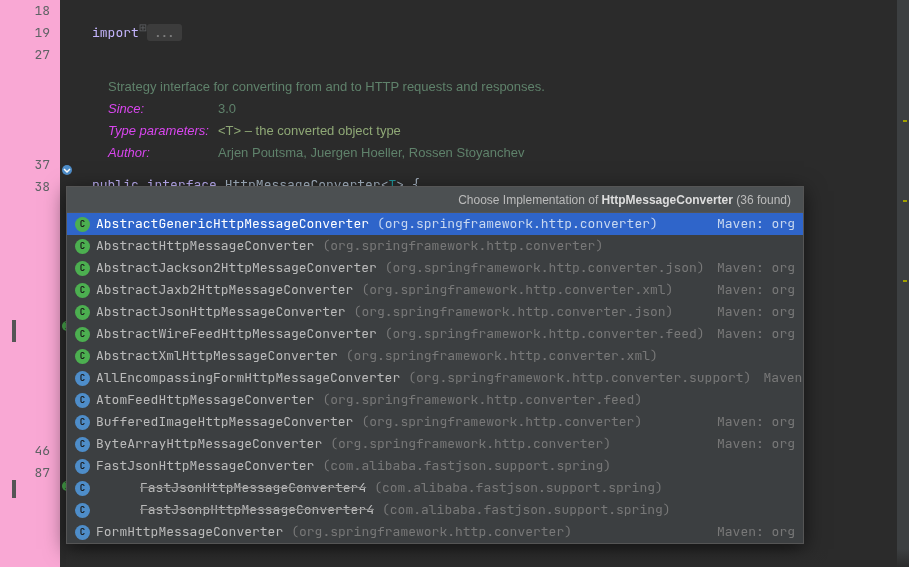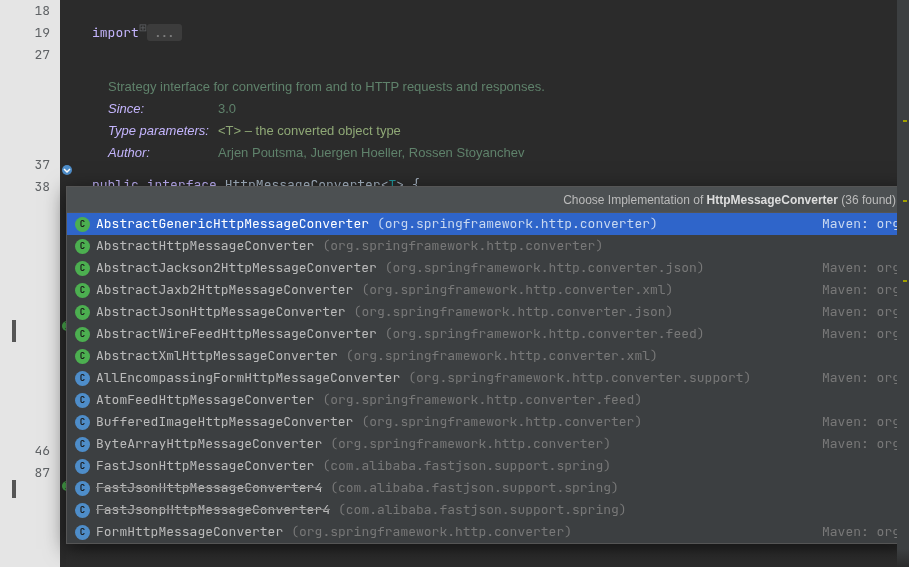--- a/index.html
+++ b/index.html
@@ -11,21 +11,21 @@
   font-size: 13px;
   overflow: hidden;
   position: relative;
 }
 .mono { font-family: 'JetBrains Mono', 'Consolas', monospace; font-size: 13px; }
 .gutter {
   position: absolute;
   left: 0; top: 0;
   width: 60px;
   height: 100%;
-  background: #e5e5e5;
+  background: #f9a8d4;
   color: #606366;
 }
 .line-no {
   height: 22px;
   line-height: 22px;
   text-align: right;
   padding-right: 10px;
 }
 .gutter-icon {
   position: absolute;
@@ -45,33 +45,33 @@
   white-space: pre;
   color: #a9b7c6;
 }
 .javadoc-block {
   margin-left: 32px;
   padding: 10px 16px;
   color: #5f826b;
   line-height: 22px;
   font-family: 'Segoe UI', sans-serif;
 }
-.javadoc-block .label { display: inline-block; width: 110px; font-style: italic; color: #c4b5fd; }
+.javadoc-block .label { display: inline-block; width: 110px; font-style: italic; color: #d946ef; }
 .javadoc-block .val { color: #5f826b; }
 .kw { color: #c4b5fd; }
 .fold { background: #3c3c3c; border-radius: 3px; padding: 0 6px; color: #808080; }
 .type-param { color: #20999d; }
 .cls-name { color: #a9b7c6; }
 .collapse { position: absolute; left: 78px; color: #606366; font-size: 10px; width: 10px; text-align:center; }
 .deco { position: absolute; left: 12px; width: 4px; background: #555; }
 .popup {
   position: absolute;
   left: 66px;
   top: 186px;
-  width: 843px;
+  width: 738px;
   background: #3c3f41;
   border: 1px solid #555;
   box-shadow: 0 5px 20px rgba(0,0,0,0.6);
 }
 .popup-header {
   background: #4c5052;
   color: #bbbbbb;
   height: 26px;
   line-height: 26px;
   padding: 0 12px;
@@ -97,21 +97,21 @@
 .popup-item .right { margin-left: auto; color: #787878; padding-left: 12px; }
 .popup-item.selected .right { color: #c8d8f0; }
 .icon-circle {
   width: 15px; height: 15px; border-radius: 50%;
   display: inline-flex; align-items: center; justify-content: center;
   font-size: 9px; font-weight: bold; color: #1b1b1b;
   margin-right: 6px; flex-shrink: 0;
 }
 .ic-green { background: #4caf50; }
 .ic-blue { background: #4e8dc9; }
-.deprecated { text-decoration: line-through #888; }
+.deprecated { text-decoration: line-through #888; margin-left: 44px; }
 .fade-bottom {
   position: absolute;
   left: 66px;
   bottom: 0;
   width: 843px;
   height: 18px;
   background: linear-gradient(transparent, #2b2b2b);
 }
 .scrollbar { position:absolute; right:0; top:0; bottom:0; width:12px; background:#3c3f41; }
 .scrollbar .mark { position:absolute; right:2px; width:4px; height:2px; background:#a0a000; }

